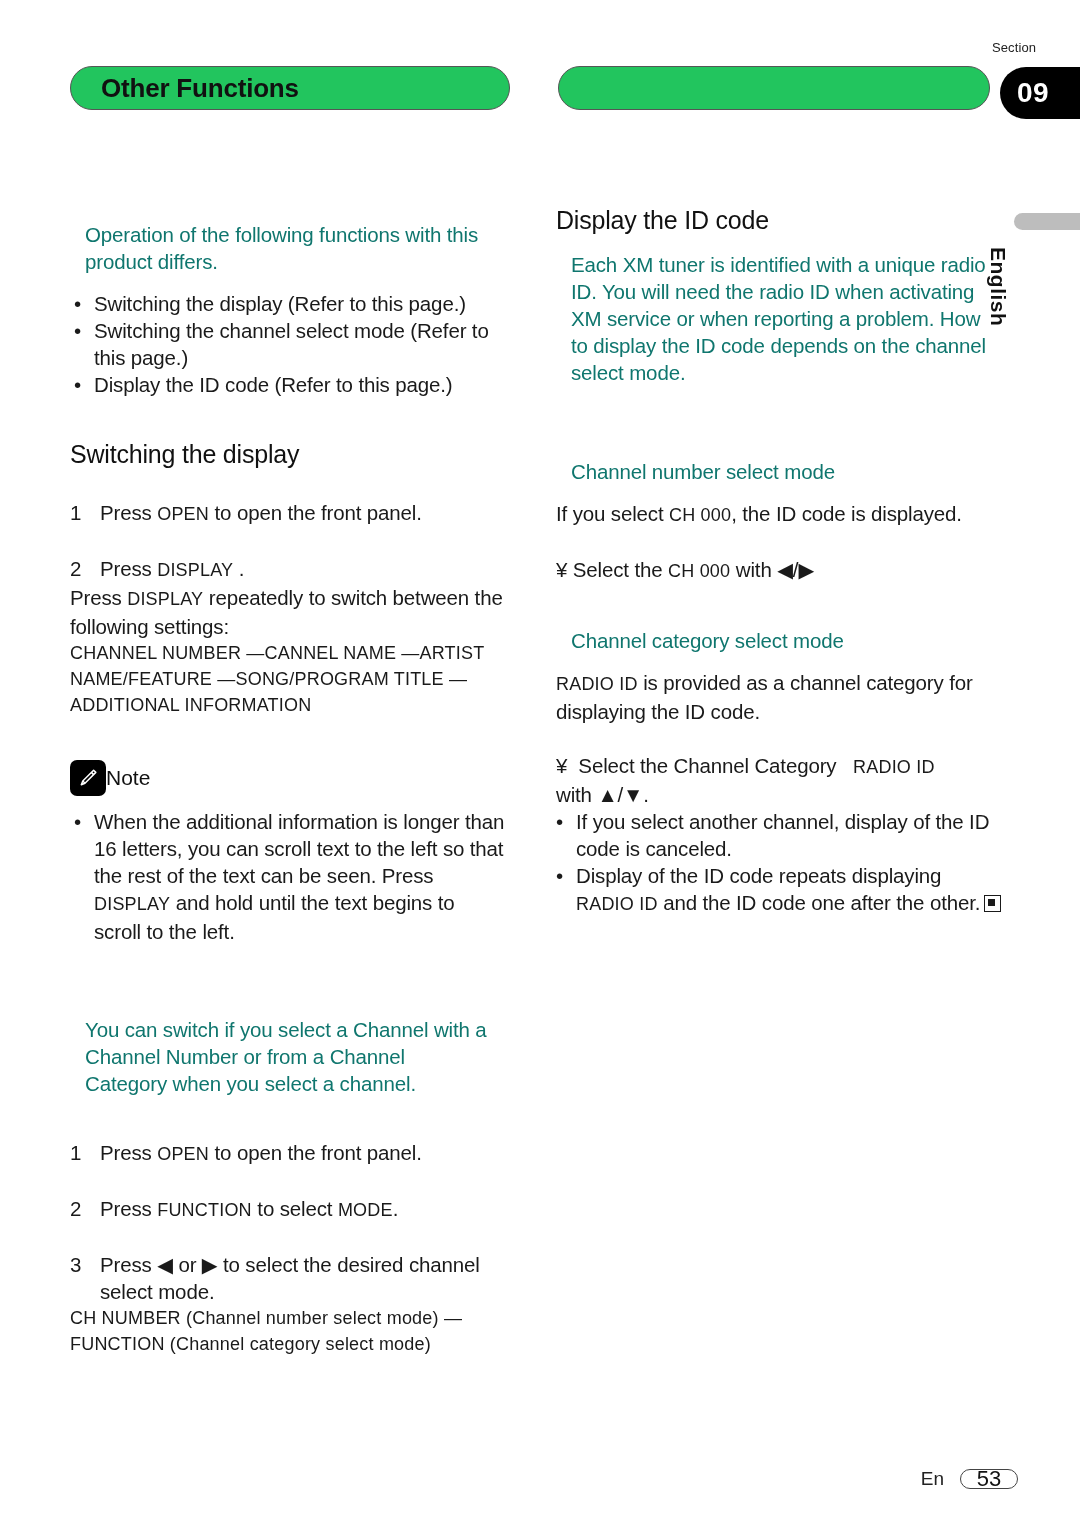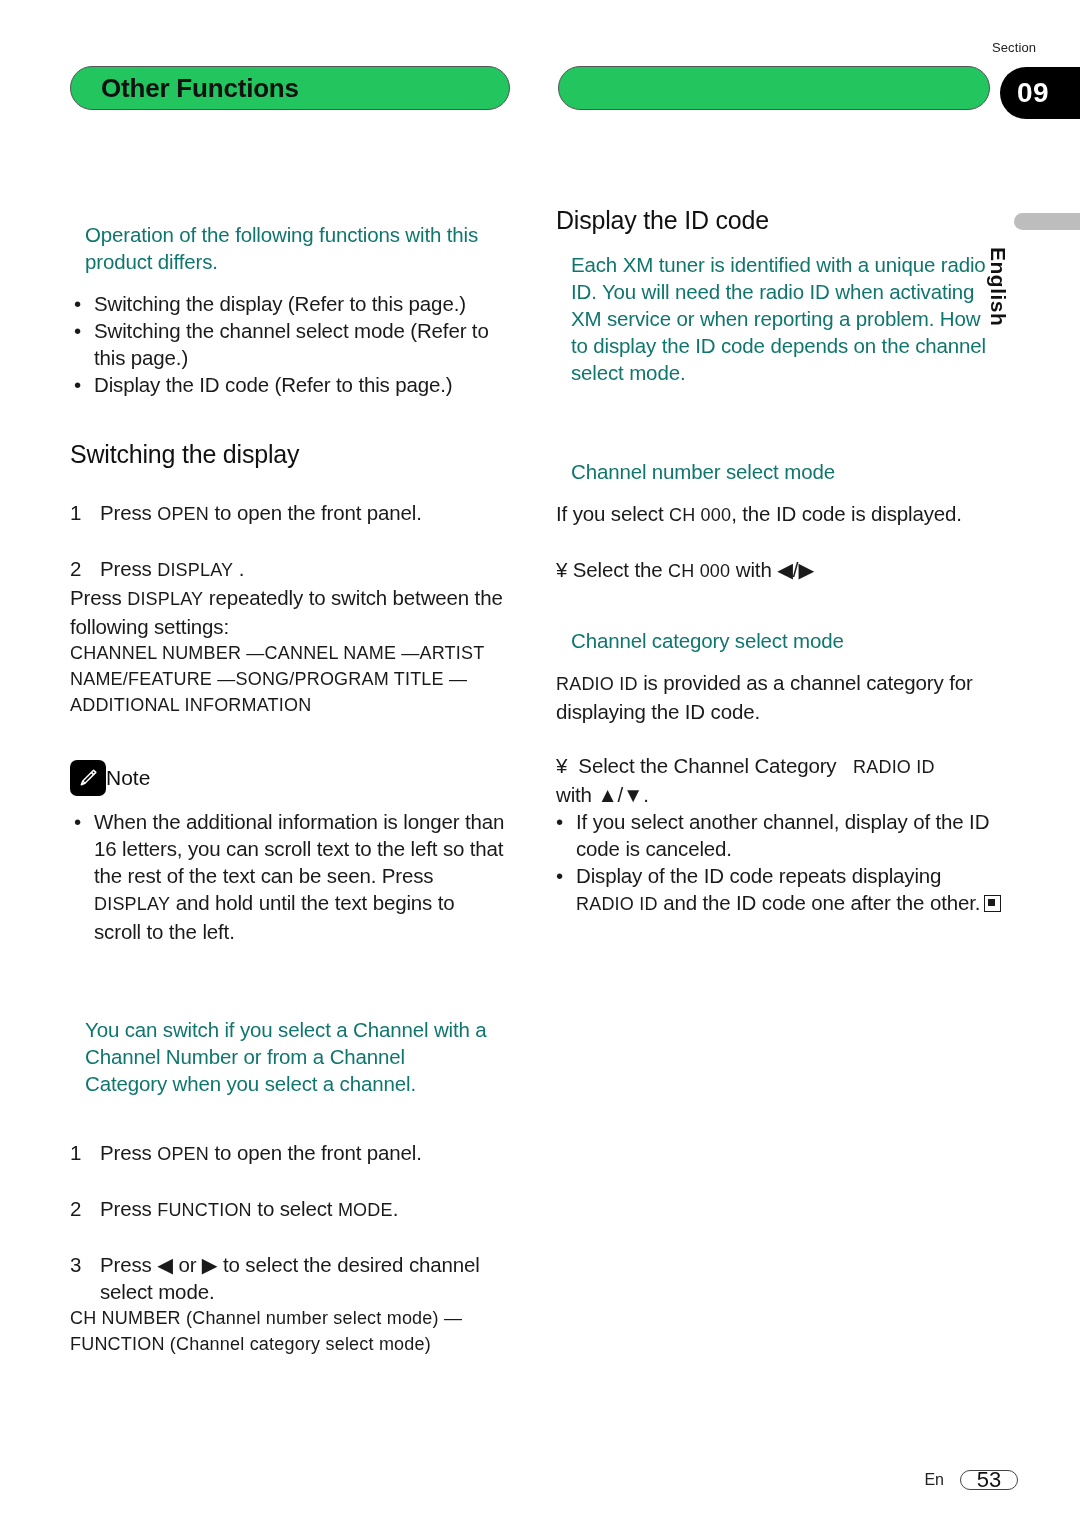--- a/index.html
+++ b/index.html
@@ -203,21 +203,21 @@
 
   
   .footer {
     position: absolute;
     bottom: 44px;
     right: 62px;
     display: flex;
     align-items: center;
     gap: 16px;
   }
-  .footer-lang { font-size: 16px; color: #222; }
+  .footer-lang { font-size: 19px; color: #222; }
   .page-pill {
     border: 1.6px solid #444;
     border-radius: 20px;
     min-width: 58px;
     height: 20px;
     display: flex;
     align-items: center;
     justify-content: center;
     font-size: 22px;
     color: #111;

